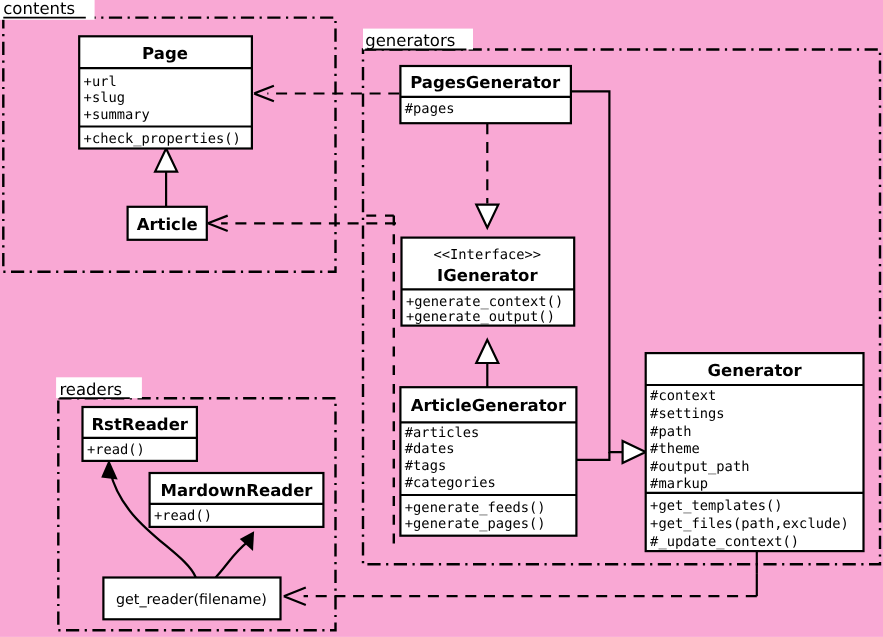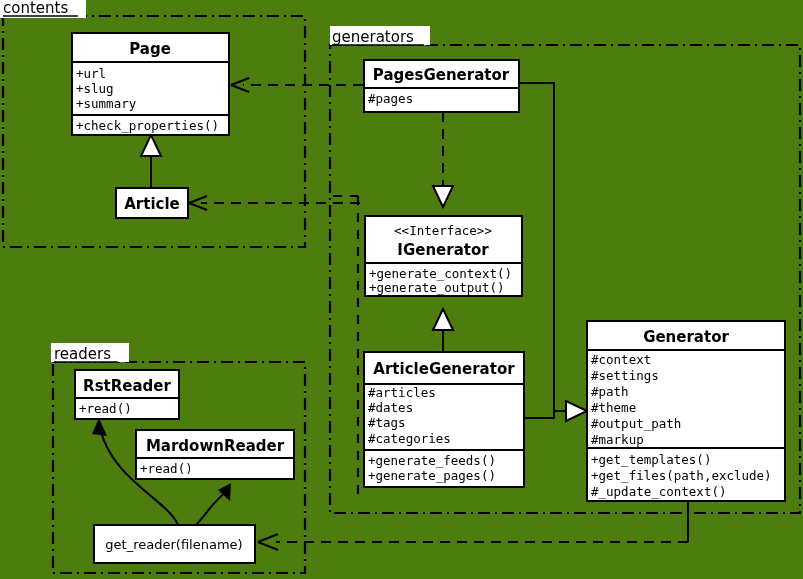--- a/index.html
+++ b/index.html
@@ -1,18 +1,18 @@
 <!DOCTYPE html>
 <html><head>
 <meta charset="utf-8">
 <style>
   html,body{margin:0;padding:0;background:#ffffff;}
   body{width:803px;height:579px;overflow:hidden;
        font-family:"DejaVu Sans", sans-serif;}
-  #stage{position:relative;width:803px;height:579px;background:#4d7c0f;}
+  #stage{position:relative;width:803px;height:579px;background:#f9a8d4;}
   svg#diagram{position:absolute;left:0;top:0;width:803px;height:579px;}
   .pkg-label{font-family:"DejaVu Sans", sans-serif;font-size:15px;fill:#000;}
   .cls-title{font-family:"DejaVu Sans", sans-serif;font-size:15px;font-weight:bold;fill:#000;text-anchor:middle;}
   .cls-stereo{font-family:"DejaVu Sans Mono", monospace;font-size:12.5px;fill:#000;text-anchor:middle;}
   .cls-member{font-family:"DejaVu Sans Mono", monospace;font-size:12.5px;fill:#000;}
   .cls-plain{font-family:"DejaVu Sans", sans-serif;font-size:13px;fill:#000;text-anchor:middle;}
   .box{fill:#ffffff;stroke:#000000;stroke-width:2;}
   .sep{stroke:#000000;stroke-width:2;}
   .conn{stroke:#000000;stroke-width:2;fill:none;}
   .dash{stroke:#000000;stroke-width:2;fill:none;stroke-dasharray:10 7;}

